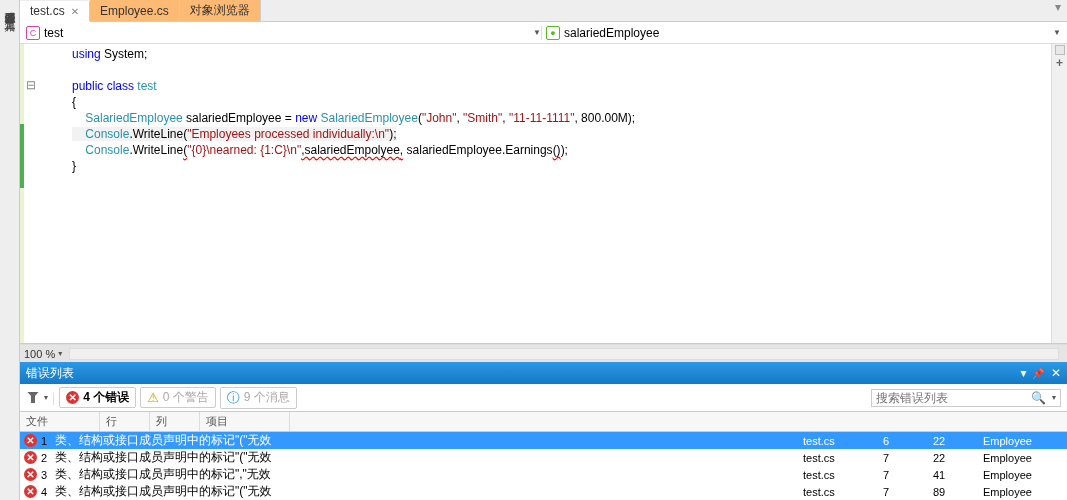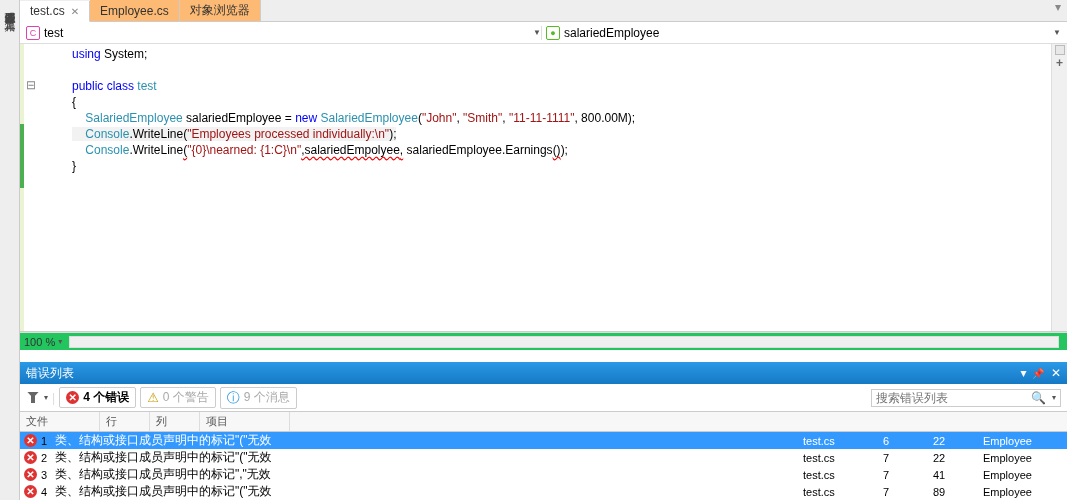--- a/index.html
+++ b/index.html
@@ -25,24 +25,24 @@
 .code { flex:1; font-family:Consolas,monospace; font-size:13px; line-height:16px; white-space:pre; padding:2px 0 0 4px; color:#000; overflow:hidden; position:relative;margin-left:30px; }
 .kw { color:#0000ff; }
 .tp { color:#2b91af; }
 .str { color:#a31515; }
 .num { color:#000; }
 .caret-line { background:#f2f2f2; }
 .squig { text-decoration:underline wavy #e00; text-underline-offset:2px; }
 .scroll-col { width:16px; background:#f0f0f0; border-left:1px solid #ddd; display:flex; flex-direction:column; align-items:center; }
 .scroll-col .split { width:10px; height:10px; background:#e8e8e8; border:1px solid #bbb; margin:1px; }
 .scroll-col .plus { color:#666; font-weight:bold; }
-.zoombar { height:18px; background:#22c55e; display:flex; align-items:center; padding:0 4px; gap:3px; border-top:1px solid #ddd; }
+.zoombar { height:18px; background:#e5e5e5; display:flex; align-items:center; padding:0 4px; gap:3px; border-top:1px solid #ddd; }
 .zoom { font-size:11px; color:#333; }
 .hscroll { flex:1; height:12px; background:#f0f0f0; border:1px solid #ddd; margin:0 4px; }
-.errorlist { display:flex; flex-direction:column; background:#fff;margin-top:12px; }
+.errorlist { display:flex; flex-direction:column; background:#fff; }
 .el-title { height:22px; background:linear-gradient(#2b99e6,#1579c5); color:#fff; display:flex; align-items:center; padding:0 6px; justify-content:space-between; }
 .el-title .r { display:flex; gap:6px; align-items:center; }
 .el-title .pin { font-size:10px; }
 .el-tools { height:28px; display:flex; align-items:center; padding:0 6px; gap:4px; border-bottom:1px solid #ccc; }
 .filter { width:14px; height:14px; position:relative; }
 .filter::before { content:""; position:absolute; left:1px; top:1px; width:12px; height:4px; background:#666; clip-path:polygon(0 0,100% 0,70% 100%,30% 100%); }
 .filter::after { content:""; position:absolute; left:5px; top:4px; width:4px; height:8px; background:#666; }
 .pill { border:1px solid #ccc; padding:1px 6px; border-radius:2px; display:flex; align-items:center; gap:4px; cursor:pointer; }
 .ico-err { color:#fff; background:#d33; border-radius:50%; width:13px; height:13px; display:inline-flex; align-items:center; justify-content:center; font-size:10px; font-weight:bold; }
 .ico-warn { color:#c90; font-size:13px; }

